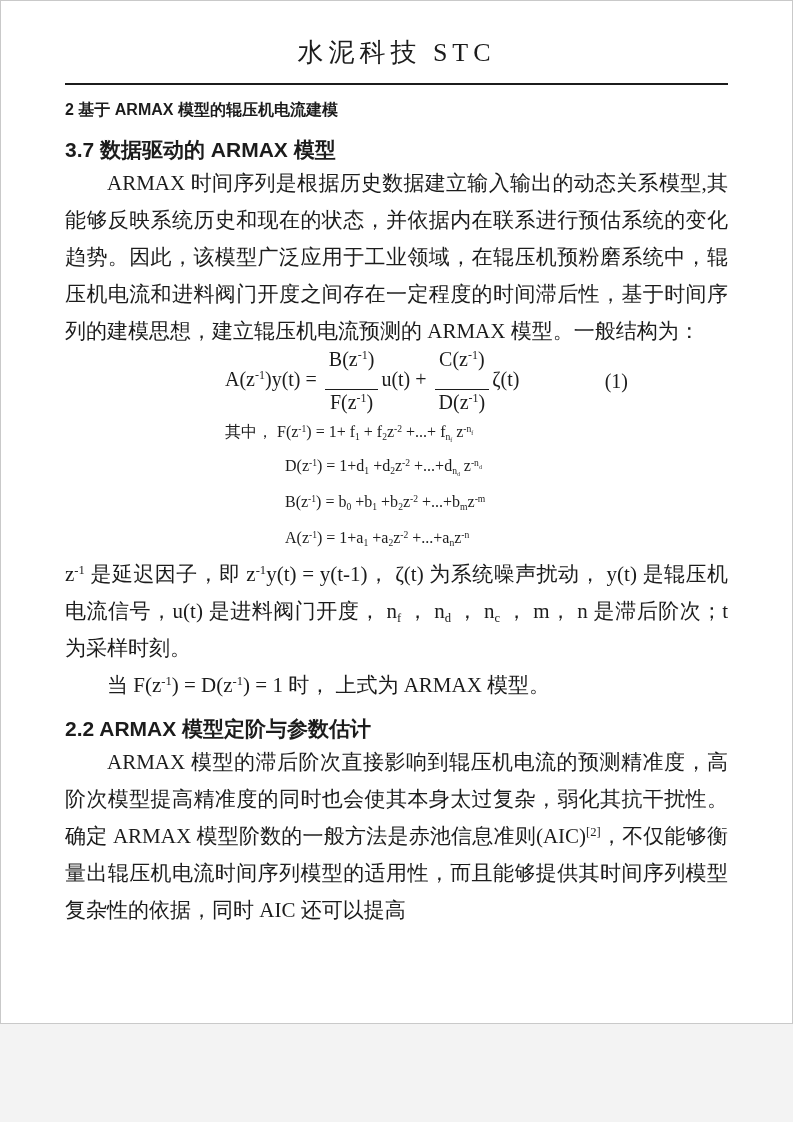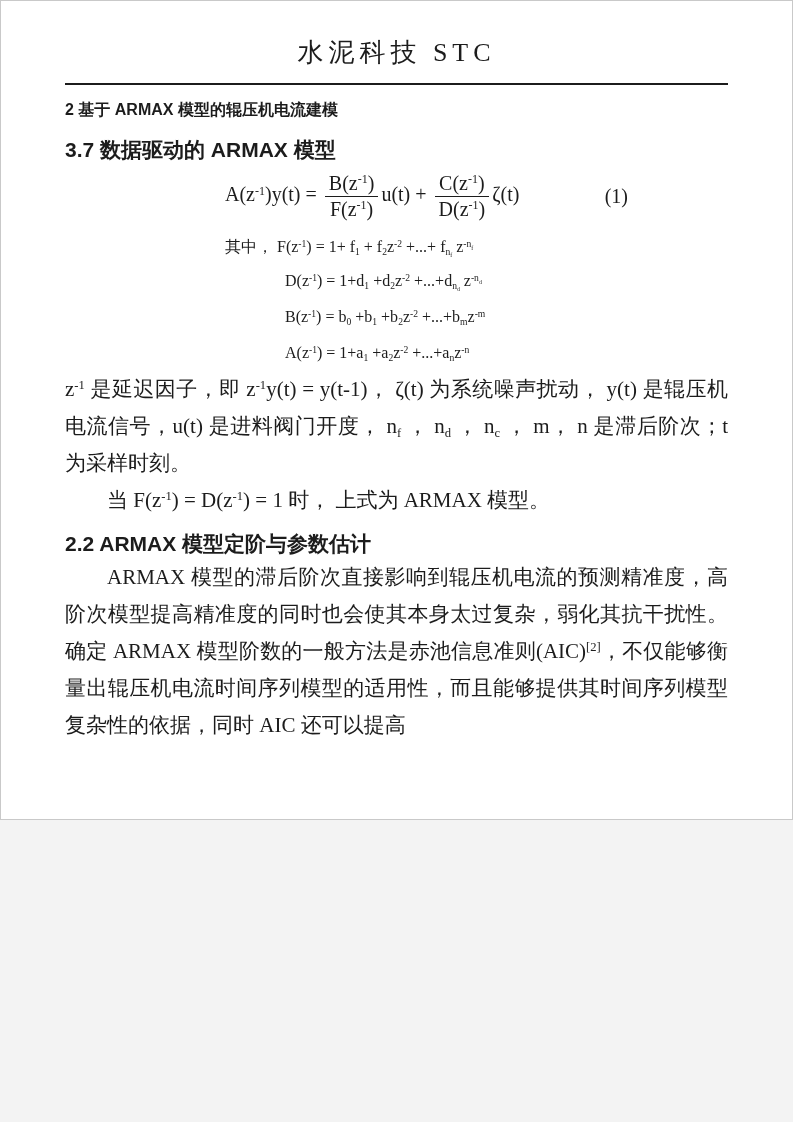--- a/index.html
+++ b/index.html
@@ -1,18 +1,18 @@
 <!DOCTYPE html>
 <html><head>
 <meta charset="utf-8">
 <style>
   html,body{margin:0;padding:0;background:#f3f3f3;}
   .page{
     position:relative;
-    width:793px;height:820px;
+    width:793px;height:1024px;
     margin:0 auto;
     background:#ffffff;
     border:1px solid #c9c9c9;
     box-sizing:border-box;
     padding:34px 64px 0 64px;
     overflow:hidden;
     font-family:"Liberation Serif","DejaVu Serif",serif;
     color:#1c1c1c;
   }
   .journal-title{
@@ -71,21 +71,21 @@
     line-height:32px;
   }
   .frac{
     display:inline-block;
     vertical-align:middle;
     text-align:center;
     margin:0 3px;
   }
   .frac .num{
     display:block;
-    padding:0 4px 1px 4px;
+    padding:0 4px 18px 4px;
     border-bottom:1.5px solid #1c1c1c;
   }
   .frac .den{display:block;padding:1px 4px 0 4px;}
   sup,sub{font-size:0.6em;line-height:0;}
   sup{vertical-align:0.55em;}
   sub{vertical-align:-0.35em;}
   sup sub{vertical-align:-0.5em;}
   .symbols{margin-top:8px;line-height:38px;}
   .cond{margin-top:0;line-height:38px;}
   .p22{margin-top:6px;}
@@ -95,20 +95,21 @@
 
 <div class="page">
 
   <div class="journal-title">水泥科技 STC</div>
   <hr class="header-rule">
 
 
   <h2 class="sec">2 基于 ARMAX 模型的辊压机电流建模</h2>
   <h3 class="sec">3.7 数据驱动的 ARMAX 模型</h3>
 
+  <p class="body indent p21">ARMAX 时间序列是根据历史数据建立输入输出的动态关系模型,其能够反映系统历史和现在的状态，并依据内在联系进行预估系统的变化趋势。因此，该模型广泛应用于工业领域，在辊压机预粉磨系统中，辊压机电流和进料阀门开度之间存在一定程度的时间滞后性，基于时间序列的建模思想，建立辊压机电流预测的 ARMAX 模型。一般结构为：</p>
 
   <div class="eq-wrap">
     <span class="eq-body">A(z<sup>-1</sup>)y(t) = <span class="frac"><span class="num">B(z<sup>-1</sup>)</span><span class="den">F(z<sup>-1</sup>)</span></span>u(t) + <span class="frac"><span class="num">C(z<sup>-1</sup>)</span><span class="den">D(z<sup>-1</sup>)</span></span>ζ(t)</span>
     <span class="eq-num">(1)</span>
   </div>
 
   <div class="eq-line first">其中， F(z<sup>-1</sup>) = 1+ f<sub>1</sub> + f<sub>2</sub>z<sup>-2</sup> +...+ f<sub>n<sub>f</sub></sub> z<sup>-n<sub>f</sub></sup></div>
   <div class="eq-line">D(z<sup>-1</sup>) = 1+d<sub>1</sub> +d<sub>2</sub>z<sup>-2</sup> +...+d<sub>n<sub>d</sub></sub> z<sup>-n<sub>d</sub></sup></div>
   <div class="eq-line">B(z<sup>-1</sup>) = b<sub>0</sub> +b<sub>1</sub> +b<sub>2</sub>z<sup>-2</sup> +...+b<sub>m</sub>z<sup>-m</sup></div>
   <div class="eq-line">A(z<sup>-1</sup>) = 1+a<sub>1</sub> +a<sub>2</sub>z<sup>-2</sup> +...+a<sub>n</sub>z<sup>-n</sup></div>

